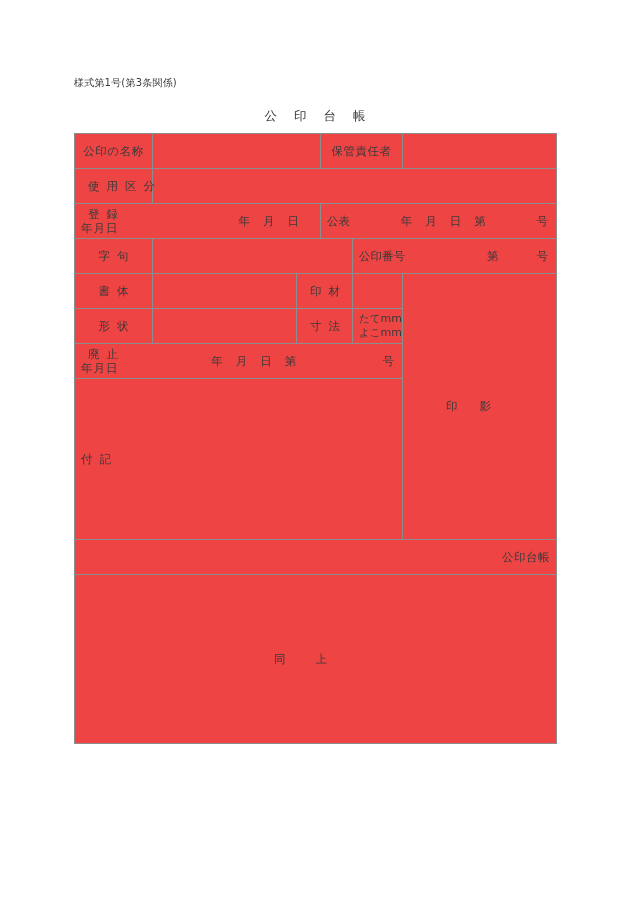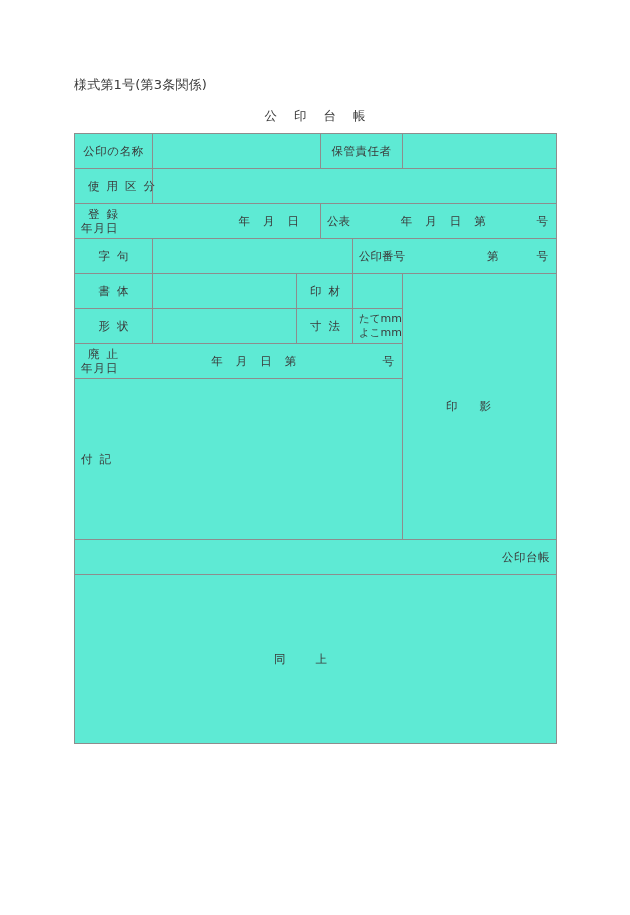--- a/index.html
+++ b/index.html
@@ -23,21 +23,21 @@
     width: 630px;
     height: 915px;
     background: #ffffff;
   }
 
   
   .form-no {
     position: absolute;
     left: 74px;
     top: 76px;
-    font-size: 13px;
+    font-size: 10px;
     letter-spacing: 0.2px;
     white-space: nowrap;
     color: #3a3a3a;
   }
 
   .doc-title {
     position: absolute;
     left: 74px;
     top: 108px;
     width: 482px;
@@ -59,21 +59,21 @@
     table-layout: fixed;
     font-size: 11.5px;
     color: #3a3a3a;
   }
   .tbl td {
     border: 1px solid #8d8d8d;
     padding: 0 6px;
     vertical-align: middle;
     line-height: 1.25;
     height: 34px;
-    background: #5eead4;
+    background: #ef4444;
   }
 
   
   .lbl-spread {
     text-align: center;
     letter-spacing: 7px;
     text-indent: 7px;
     white-space: nowrap;
   }
   .lbl-tight {

